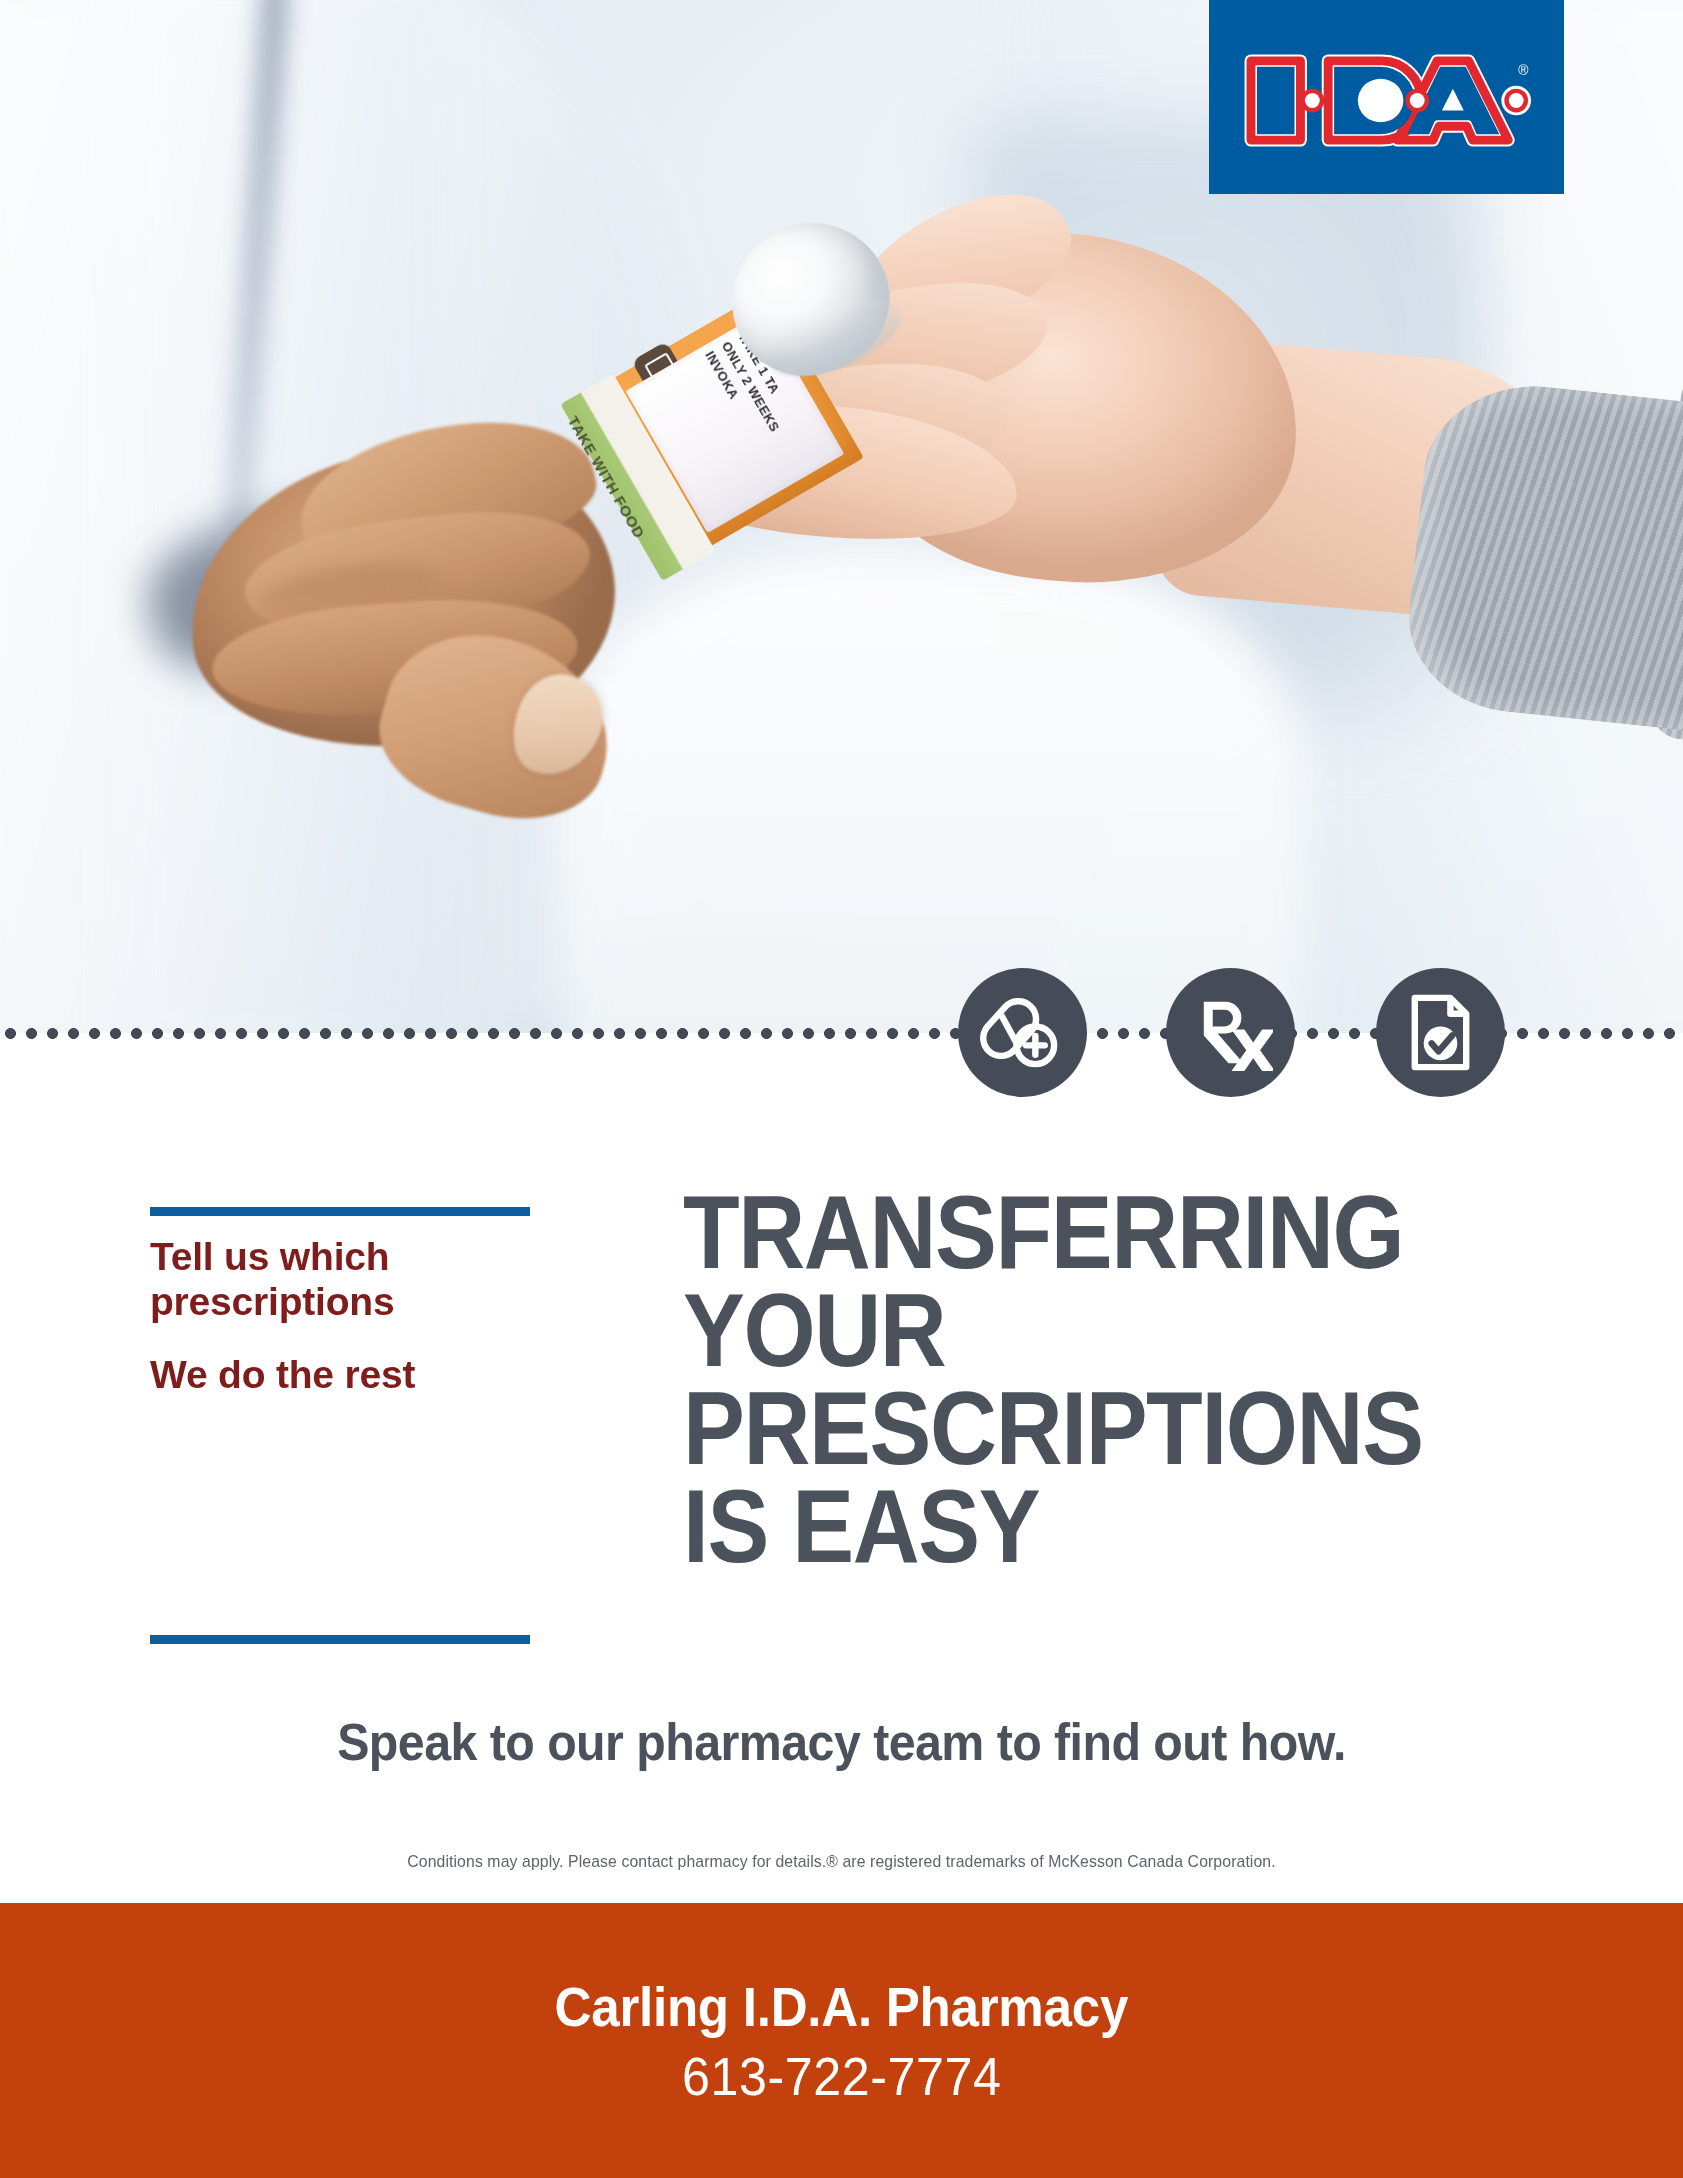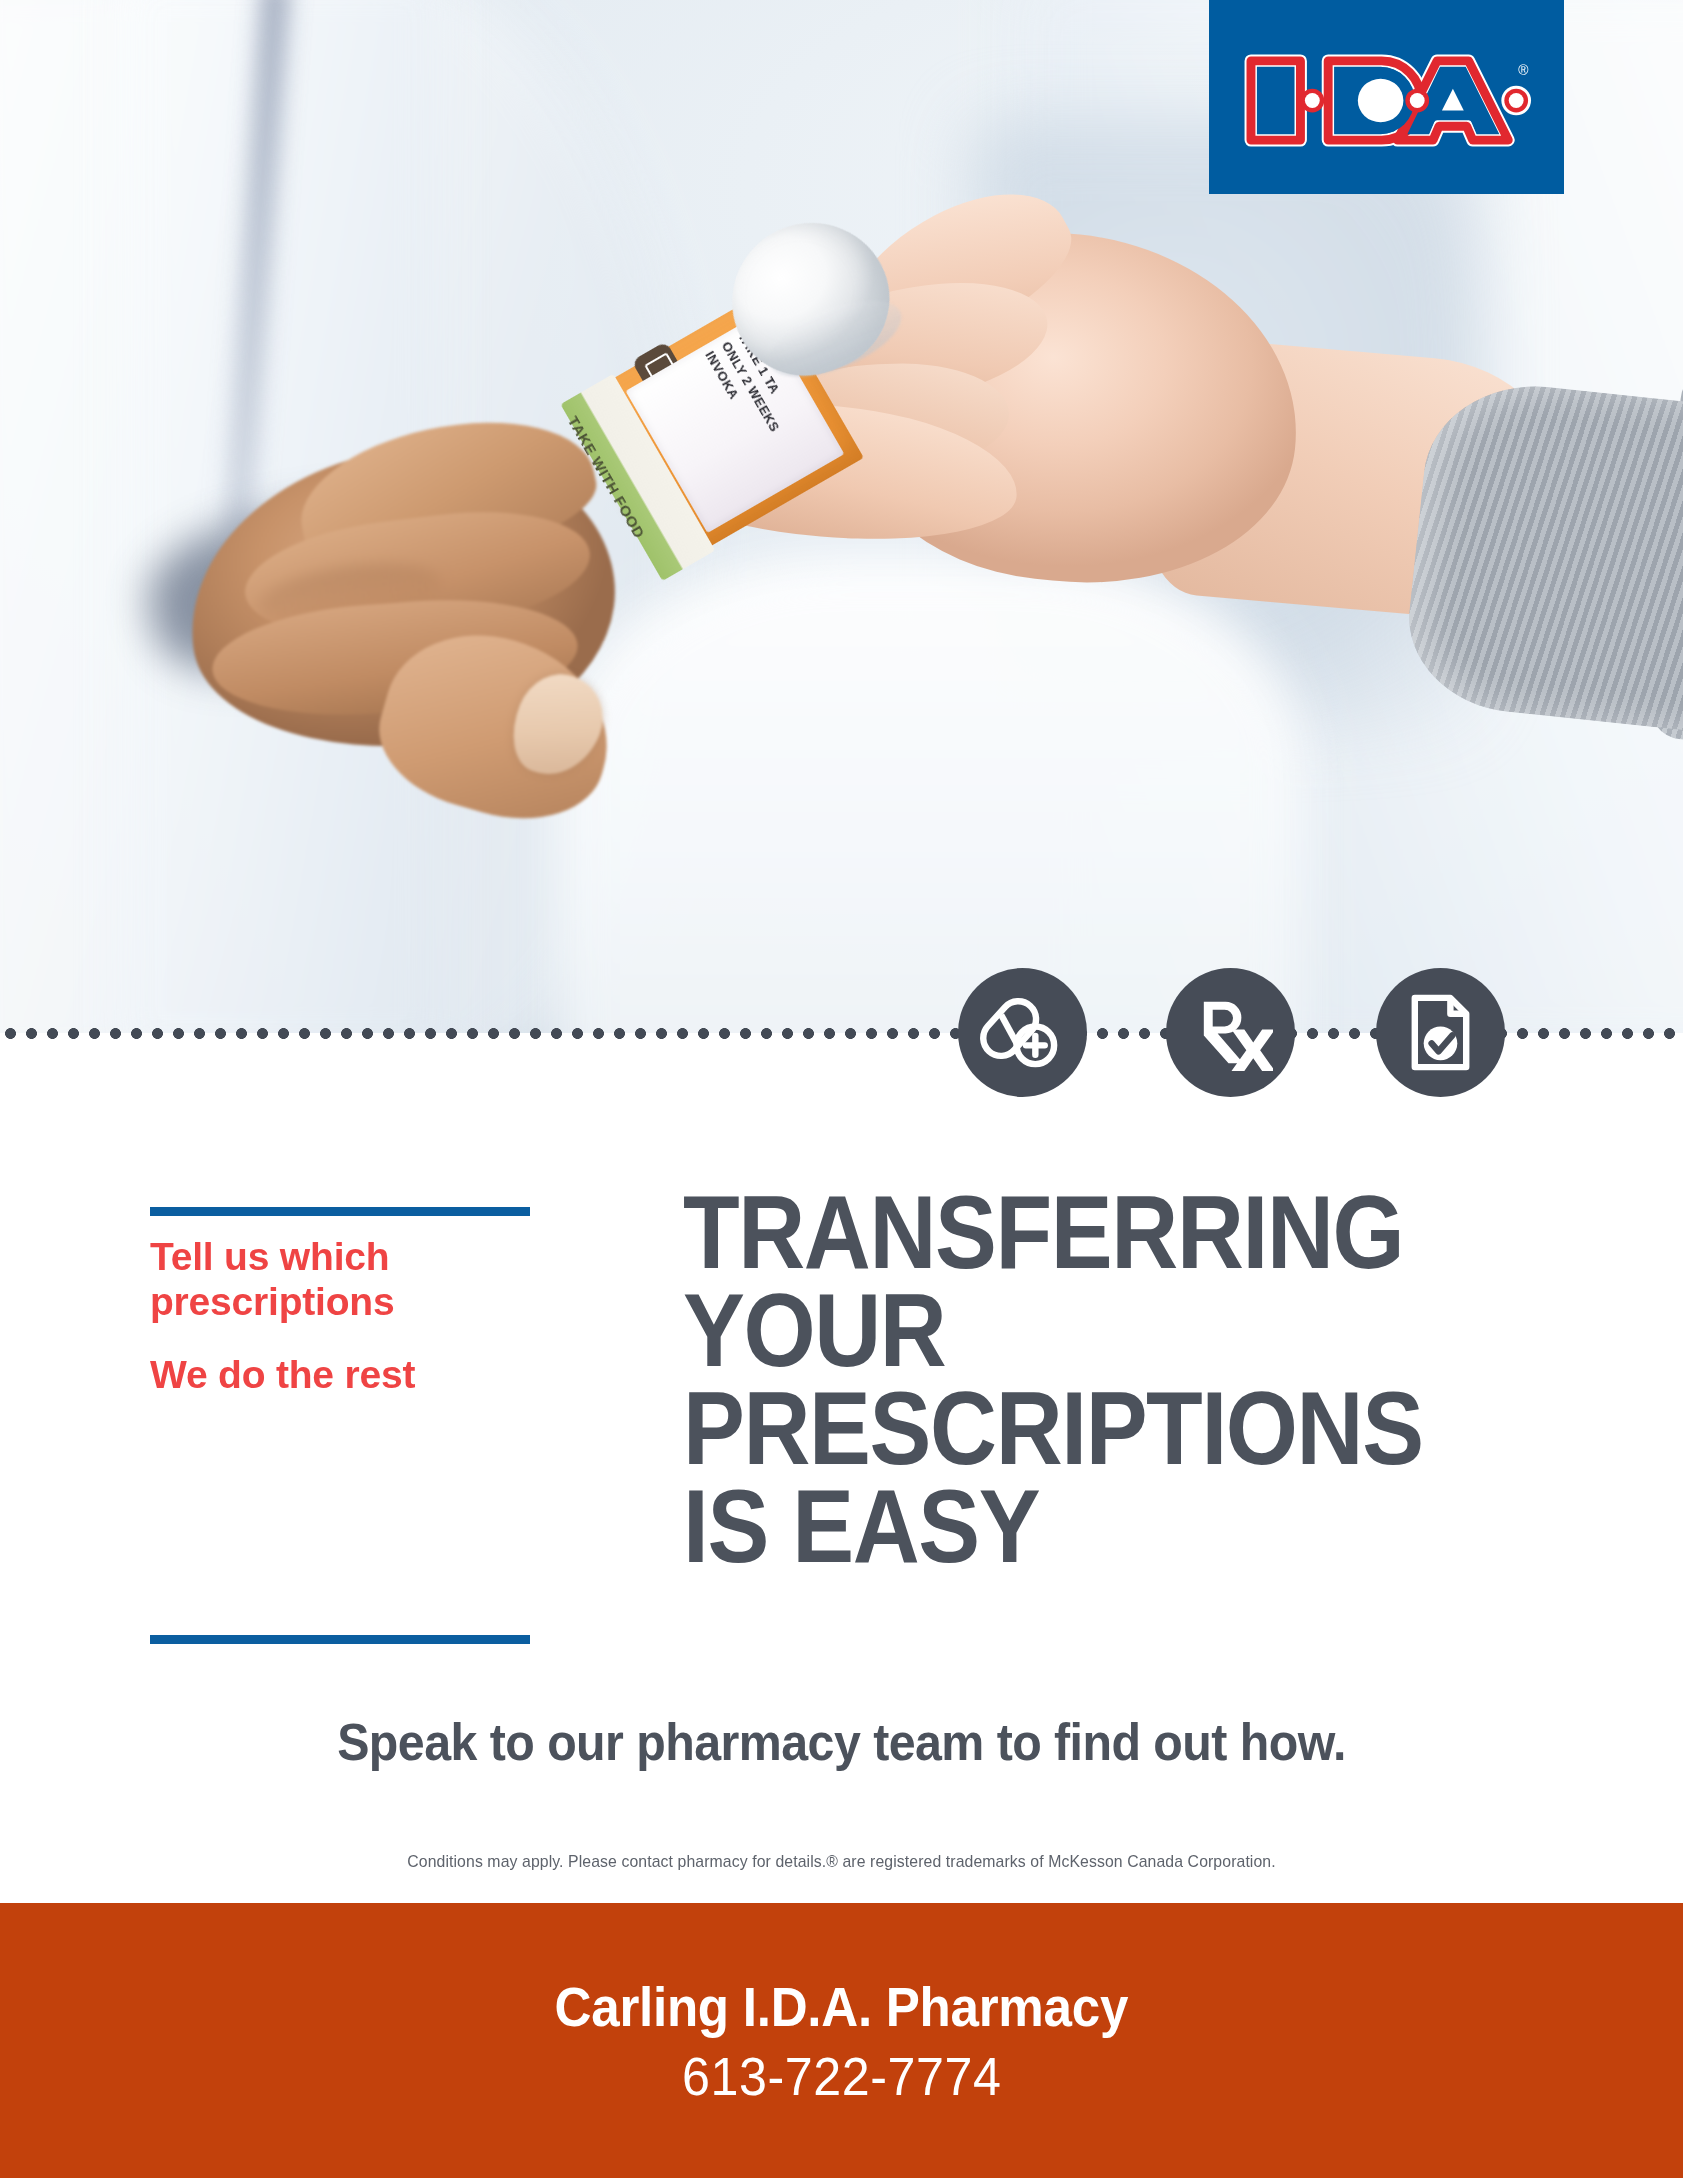--- a/index.html
+++ b/index.html
@@ -249,21 +249,21 @@
   }
   .ic1{left:958px;} .ic2{left:1166px;} .ic3{left:1376px;}
 
   
   .rule{position:absolute;left:150px;height:9px;width:380px;background:#0b5ea0;}
   .rule-top{top:1207px;}
   .rule-bot{top:1635px;}
 
   .side-list{position:absolute;left:150px;top:1234px;width:396px;}
   .side-item{
-    color:#ef4444;font-weight:700;font-size:39px;line-height:1.16;
+    color:#7f1d1d;font-weight:700;font-size:39px;line-height:1.16;
     margin-bottom:28px;letter-spacing:-0.2px;
   }
   .side-item:last-child{margin-bottom:12px;}
 
   .headline{
     position:absolute;left:683px;top:1184px;width:911px;
     color:#4c525c;font-weight:700;
     font-size:103px;line-height:.95;letter-spacing:-1.5px;
     text-transform:uppercase;
     transform:scaleX(.9);transform-origin:0 0;

